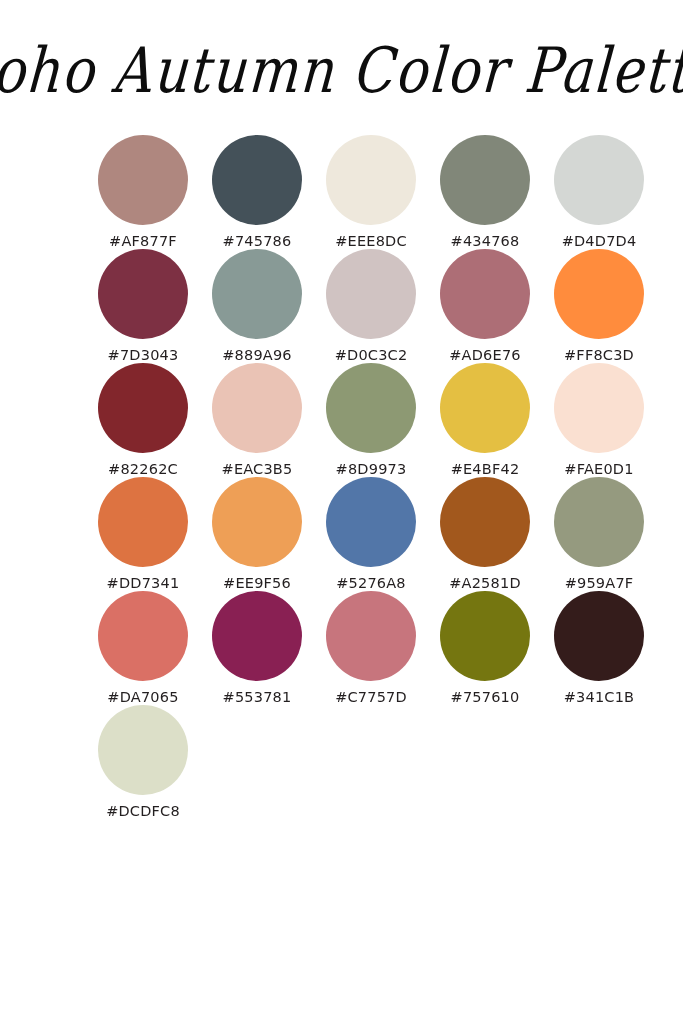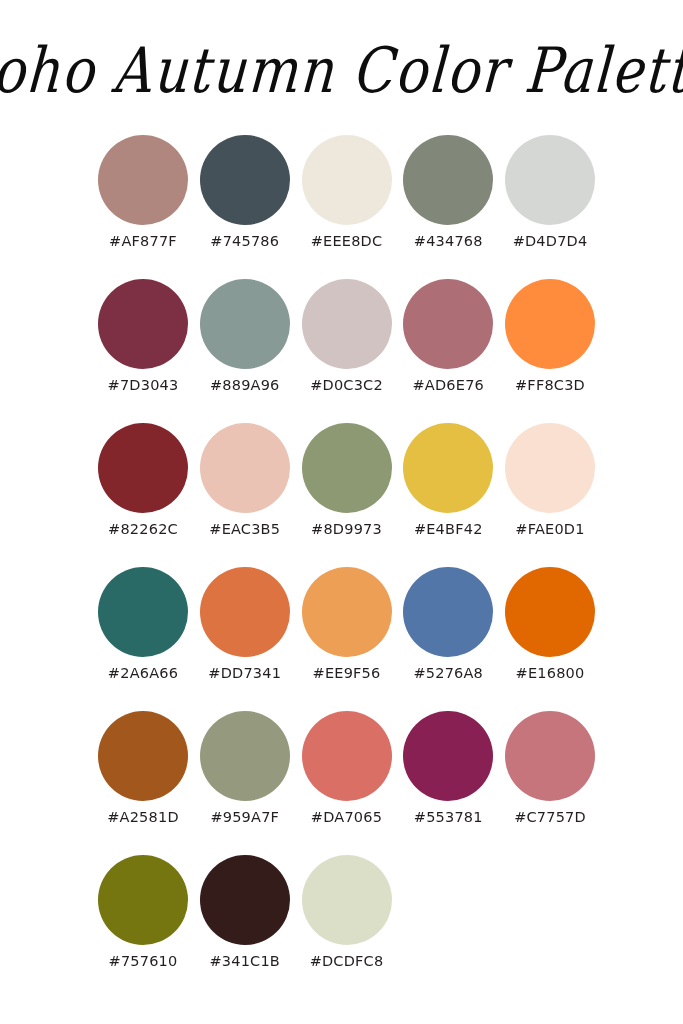--- a/index.html
+++ b/index.html
@@ -52,20 +52,21 @@
   .swatch-grid {
     position: absolute;
     left: 98px;
     top: 135px;
     width: 497px;
     display: grid;
     grid-template-columns: repeat(5, 90px);
     grid-auto-rows: 90px;
     column-gap: 11.75px;
     row-gap: 54px;
+    gap: 24px;
   }
 
   .swatch-cell {
     width: 90px;
     height: 90px;
     position: relative;
   }
 
   .swatch-circle {
     width: 90px;
@@ -151,40 +152,32 @@
       </div>
       <div class="swatch-cell">
         <div class="swatch-circle" style="background-color: rgb(228, 191, 66);"></div>
         <div class="swatch-label">#E4BF42</div>
       </div>
       <div class="swatch-cell">
         <div class="swatch-circle" style="background-color: rgb(250, 224, 209);"></div>
         <div class="swatch-label">#FAE0D1</div>
       </div>
       <div class="swatch-cell">
-        <div class="swatch-circle" style="background-color: rgb(42, 106, 102);"></div>
-        <div class="swatch-label">#2A6A66</div>
-      </div>
-      <div class="swatch-cell">
         <div class="swatch-circle" style="background-color: rgb(221, 115, 65);"></div>
         <div class="swatch-label">#DD7341</div>
       </div>
       <div class="swatch-cell">
         <div class="swatch-circle" style="background-color: rgb(238, 159, 86);"></div>
         <div class="swatch-label">#EE9F56</div>
       </div>
       <div class="swatch-cell">
         <div class="swatch-circle" style="background-color: rgb(82, 118, 168);"></div>
         <div class="swatch-label">#5276A8</div>
       </div>
       <div class="swatch-cell">
-        <div class="swatch-circle" style="background-color: rgb(225, 104, 0);"></div>
-        <div class="swatch-label">#E16800</div>
-      </div>
-      <div class="swatch-cell">
         <div class="swatch-circle" style="background-color: rgb(162, 88, 29);"></div>
         <div class="swatch-label">#A2581D</div>
       </div>
       <div class="swatch-cell">
         <div class="swatch-circle" style="background-color: rgb(149, 154, 127);"></div>
         <div class="swatch-label">#959A7F</div>
       </div>
       <div class="swatch-cell">
         <div class="swatch-circle" style="background-color: rgb(218, 112, 101);"></div>
         <div class="swatch-label">#DA7065</div>

